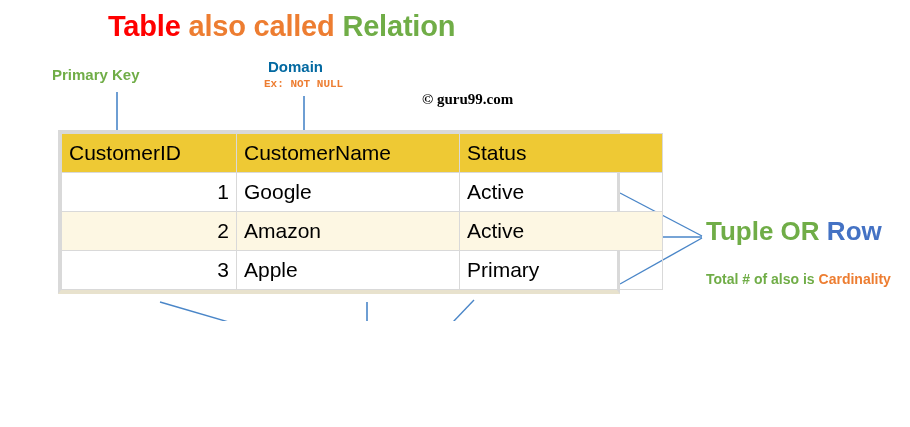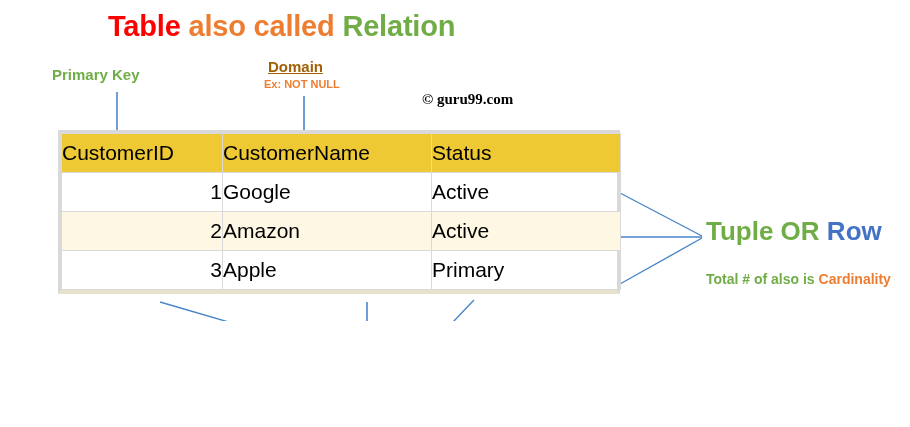--- a/index.html
+++ b/index.html
@@ -51,32 +51,32 @@
     font-weight: bold;
     color: #70ad47;
     white-space: nowrap;
   }
   .label-domain {
     position: absolute;
     left: 226px;
     top: 58px;
     font-size: 15px;
     font-weight: bold;
-    color: #a16207;
-    white-space: nowrap;
-    text-decoration: underline;
+    color: #0369a1;
+    white-space: nowrap;
   }
   .label-domain-sub {
     position: absolute;
     left: 222px;
     top: 78px;
     font-size: 11px;
     font-weight: bold;
     color: #ed7d31;
     white-space: nowrap;
+    font-family: Liberation Mono, monospace;
   }
 
   
   .watermark {
     position: absolute;
     left: 380px;
     top: 91px;
     font-size: 15px;
     font-weight: bold;
     color: #000000;
@@ -101,21 +101,21 @@
     border-collapse: collapse;
     width: 100%;
     table-layout: fixed;
   }
   table.rel th, table.rel td {
     border: 1px solid #d9d9d9;
     font-size: 21px;
     color: #000000;
     font-weight: normal;
     height: 38px;
-    padding: 0 0;
+    padding: 0 7px;
     font-family: "Liberation Sans", sans-serif;
     overflow: hidden;
     white-space: nowrap;
   }
   table.rel th {
     background: #eec934;
     text-align: left;
   }
   .col-id   { width: 160px; }
   .col-name { width: 208px; }

